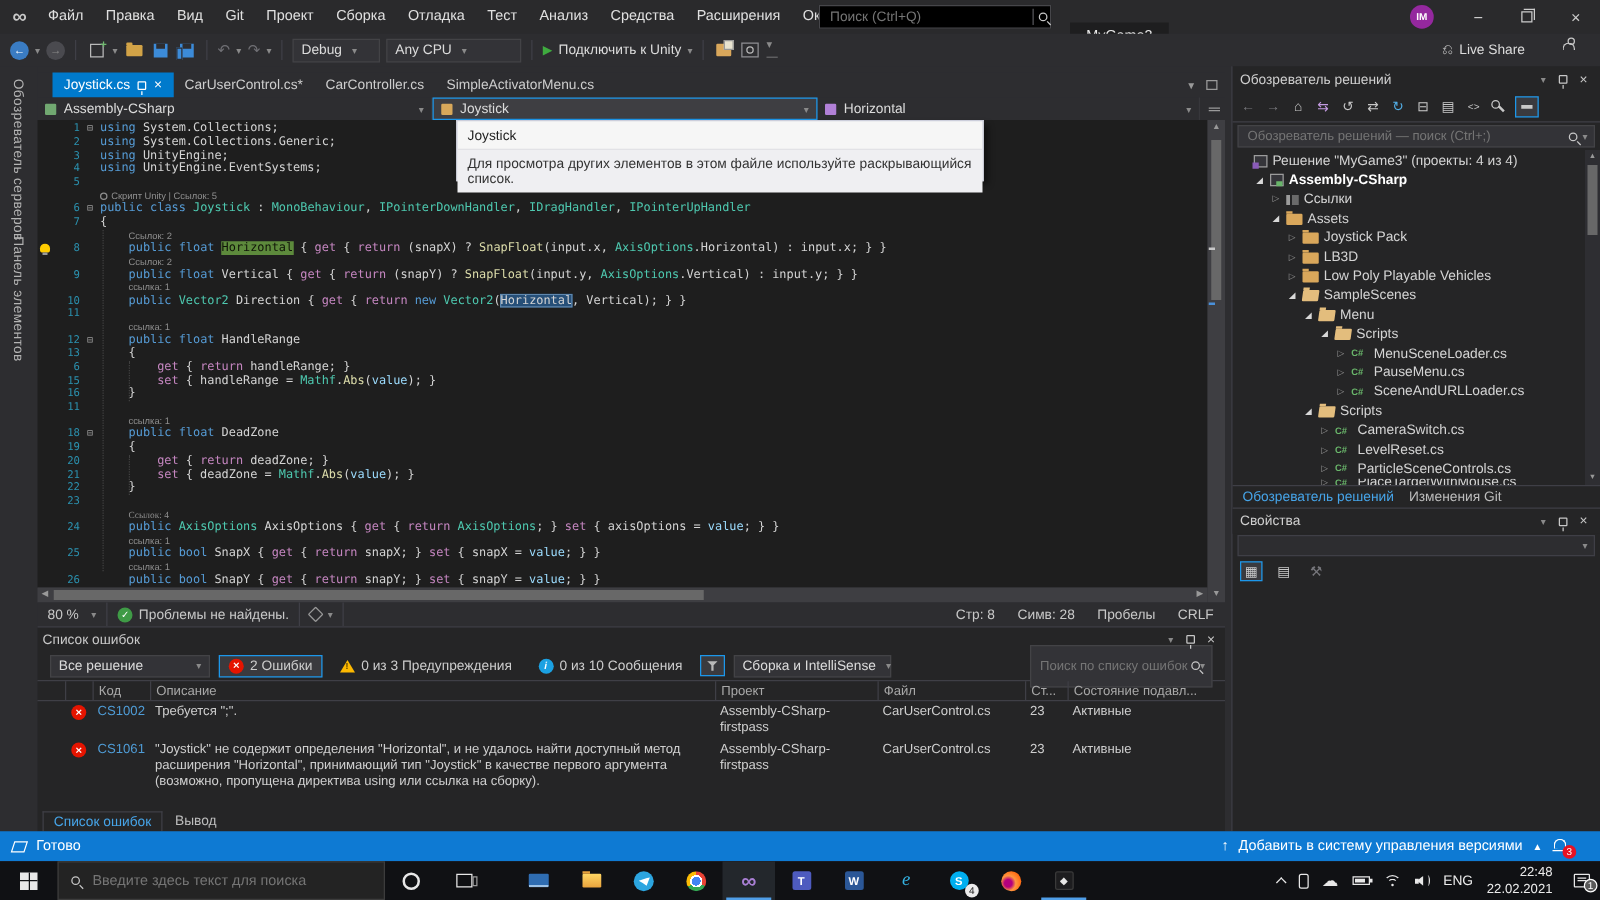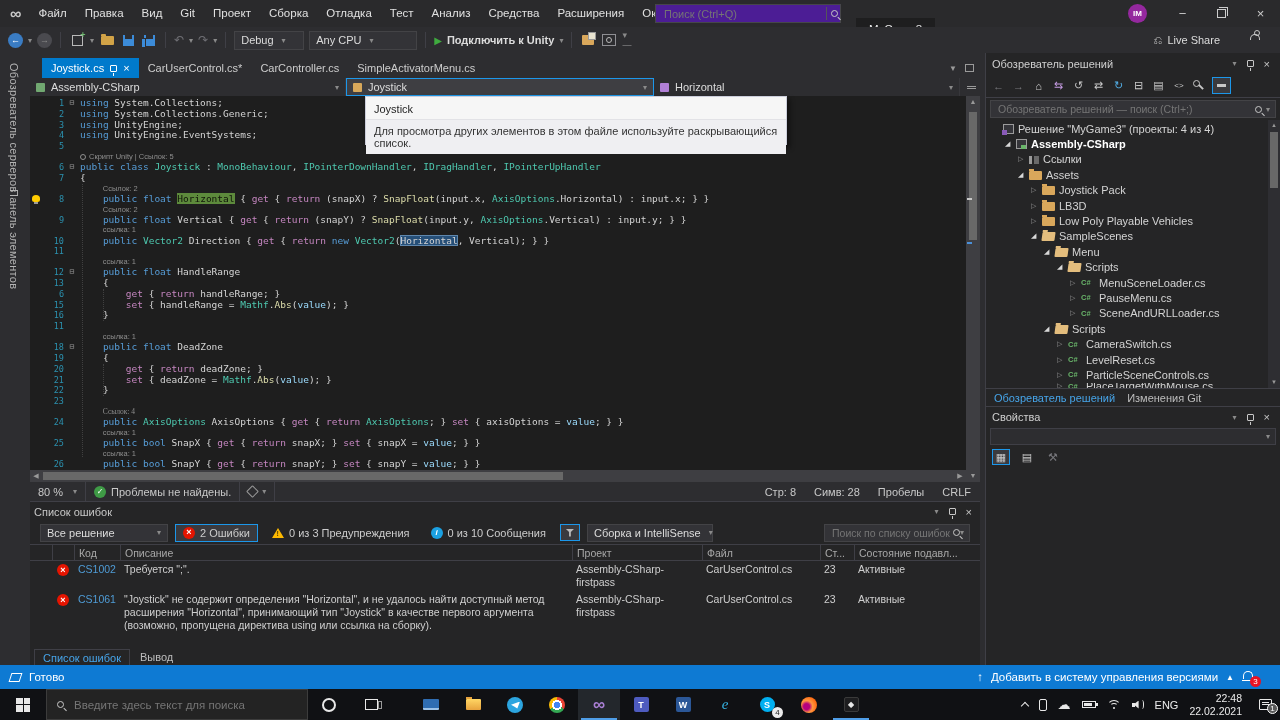--- a/index.html
+++ b/index.html
@@ -4,21 +4,21 @@
 <style>
   html,body{margin:0;padding:0;background:#000;}
   *{box-sizing:border-box;}
   .screen{position:relative;width:1280px;height:720px;background:#2d2d30;overflow:hidden;
           font-family:"Liberation Sans",sans-serif;color:#ccc;font-size:11px;}
   
   .titlebar{position:absolute;left:0;top:0;width:1280px;height:27px;background:#2a2a2c;display:flex;align-items:center;}
   .vslogo{font-size:16px;color:#c9c9c9;margin:0 8px 0 10px;font-weight:bold;}
   #menubar{display:flex;align-items:center;height:100%;}
   .menu-item{padding:0 9px;font-size:11.5px;color:#e0e0e0;line-height:27px;}
-  .tb-search{position:absolute;left:655px;top:4px;width:186px;height:19px;background:#4c1d95;border:1px solid #46464a;
+  .tb-search{position:absolute;left:655px;top:4px;width:186px;height:19px;background:#000000;border:1px solid #46464a;
              display:flex;align-items:center;padding:0 2px 0 6px;}
   .tb-search input{flex:1;background:transparent;border:0;outline:0;color:#999;font-size:11px;font-family:inherit;min-width:0;}
   .tb-search .sdiv{width:1px;height:13px;background:#55555a;margin:0 4px;}
   .tb-project{position:absolute;left:856px;top:18px;height:21px;background:#1e1e1f;color:#ececec;display:flex;align-items:center;padding:0 13px;font-size:11.5px;}
   .avatar{position:absolute;left:1128px;top:4px;width:19px;height:19px;border-radius:50%;background:#94289e;color:#fff;
           font-size:8px;font-weight:bold;display:flex;align-items:center;justify-content:center;}
   .win-controls{position:absolute;right:0;top:0;height:27px;display:flex;}
   .wbtn{width:39px;height:27px;display:flex;align-items:center;justify-content:center;color:#ccc;font-size:13px;}
   .ic-restore{width:9px;height:9px;border:1px solid #ccc;position:relative;background:#2a2a2c;}
   .ic-restore::before{content:'';position:absolute;left:1px;top:-3px;width:8px;height:8px;border:1px solid #ccc;border-bottom:0;border-left:0;}
@@ -33,21 +33,21 @@
   .fold-ic::before{content:'';position:absolute;left:0;top:-2px;width:5px;height:2px;background:#d2a347;border-radius:1px 1px 0 0;}
   .save-ic{width:11px;height:11px;background:#3c8bd8;position:relative;}
   .save-ic::before{content:'';position:absolute;left:2px;top:0;width:7px;height:4px;background:#2d2d30;}
   .save-ic.all::after{content:'';position:absolute;left:-3px;top:3px;width:3px;height:8px;background:#3c8bd8;border:1px solid #2d2d30;}
   .newp-ic{width:11px;height:11px;border:1px solid #b9b9b9;position:relative;}
   .newp-ic::after{content:'+';position:absolute;right:-4px;top:-6px;color:#6fb96f;font-size:9px;font-weight:bold;}
   .undo{color:#6f6f74;font-size:12px;}
   .combo{height:19px;background:#333337;border:1px solid #434346;display:flex;align-items:center;padding:0 6px;color:#dcdcdc;gap:8px;}
   .combo .cv{white-space:nowrap;}
   .play{color:#3fab3f;font-size:10px;}
-  .runlbl{color:#dcdcdc;white-space:nowrap;font-weight:bold;}
+  .runlbl{color:#dcdcdc;white-space:nowrap;}
   .attach-ic{width:12px;height:10px;background:#d9a75b;border-radius:1px;position:relative;}
   .attach-ic::after{content:'';position:absolute;right:-2px;top:-3px;width:6px;height:6px;background:#e8e3d0;border:1px solid #999;}
   .cam-ic{width:14px;height:12px;border:1px solid #8f8f93;display:flex;align-items:center;justify-content:center;}
   .cam-ic i{width:6px;height:6px;border:1px solid #b9b9b9;border-radius:50%;}
   .ovf{color:#8a8a8a;font-size:9px;letter-spacing:1px;}
   .live-share{position:absolute;right:60px;top:0;height:26px;display:flex;align-items:center;gap:5px;color:#dcdcdc;}
   .share-ic{color:#c8c8c8;font-size:11px;}
   .person-ic{position:absolute;right:20px;top:7px;width:10px;height:6px;border-radius:5px 5px 0 0;border:1.2px solid #c8c8c8;border-bottom:0;}
   .person-ic::before{content:'';position:absolute;left:3px;top:-5px;width:4px;height:4px;border-radius:50%;border:1.2px solid #c8c8c8;}
   
@@ -119,21 +119,21 @@
   .pinic::after{content:'';position:absolute;left:2px;top:7px;width:1px;height:3px;background:#c8c8c8;}
   .ep-toolbar{height:23px;display:flex;align-items:center;gap:7px;padding:0 10px;}
   .toggle{display:flex;align-items:center;gap:5px;padding:2px 7px;}
   .toggle.sel{border:1px solid #1c97ea;background:#3a3a3e;}
   .errc{width:12px;height:12px;border-radius:50%;background:#e51400;color:#fff;font-size:9px;font-weight:bold;display:flex;align-items:center;justify-content:center;line-height:1;}
   .warnt{width:0;height:0;border-left:6px solid transparent;border-right:6px solid transparent;border-bottom:10px solid #fdb900;position:relative;}
   .warnt::after{content:'!';position:absolute;left:-1.5px;top:2px;font-size:7px;color:#553c00;font-weight:bold;}
   .infoc{width:12px;height:12px;border-radius:50%;background:#1ba1e2;color:#fff;font-size:8px;font-style:italic;font-weight:bold;display:flex;align-items:center;justify-content:center;}
   .funnelbox{width:20px;height:17px;border:1px solid #1c97ea;background:#3a3a3e;display:flex;align-items:center;justify-content:center;}
   .funnel{width:9px;height:8px;background:#b9b9b9;clip-path:polygon(0 0,100% 0,60% 45%,60% 100%,40% 100%,40% 45%);}
-  .ep-search{margin-left:auto;width:146px;height:18px;background:#333337;border:1px solid #434346;display:flex;align-items:center;padding:0 5px;}
+  .ep-search{margin-left:auto;width:146px;height:18px;background:#333337;border:1px solid #434346;display:flex;align-items:center;padding:16px 5px;}
   .ep-search input{flex:1;background:transparent;border:0;outline:0;color:#8a8a8a;font-size:10.5px;font-family:inherit;min-width:0;}
   .mag{display:inline-block;width:7px;height:7px;border:1.4px solid #c8c8c8;border-radius:50%;position:relative;flex:none;}
   .mag::after{content:'';position:absolute;width:4px;height:1.4px;background:#c8c8c8;transform:rotate(45deg);left:5px;top:7px;}
   .epgrid{display:grid;grid-template-columns:22px 22px 46px 452px 130px 118px 34px 1fr;}
   .ep-head{height:17px;border-top:1px solid #3f3f46;border-bottom:1px solid #3f3f46;align-items:center;color:#a8a8a8;font-size:10.5px;}
   .ep-head .hc{border-left:1px solid #3f3f46;height:100%;display:flex;align-items:center;padding:0 4px;overflow:hidden;white-space:nowrap;}
   .ep-head .hc:first-child{border-left:0;}
   #ep-rows .cell{padding:2px 4px;font-size:10.5px;color:#cfcfcf;line-height:13px;}
   #ep-rows .code{color:#4f9cd6;}
   #ep-rows .icel{display:flex;justify-content:center;padding-top:3px;}

